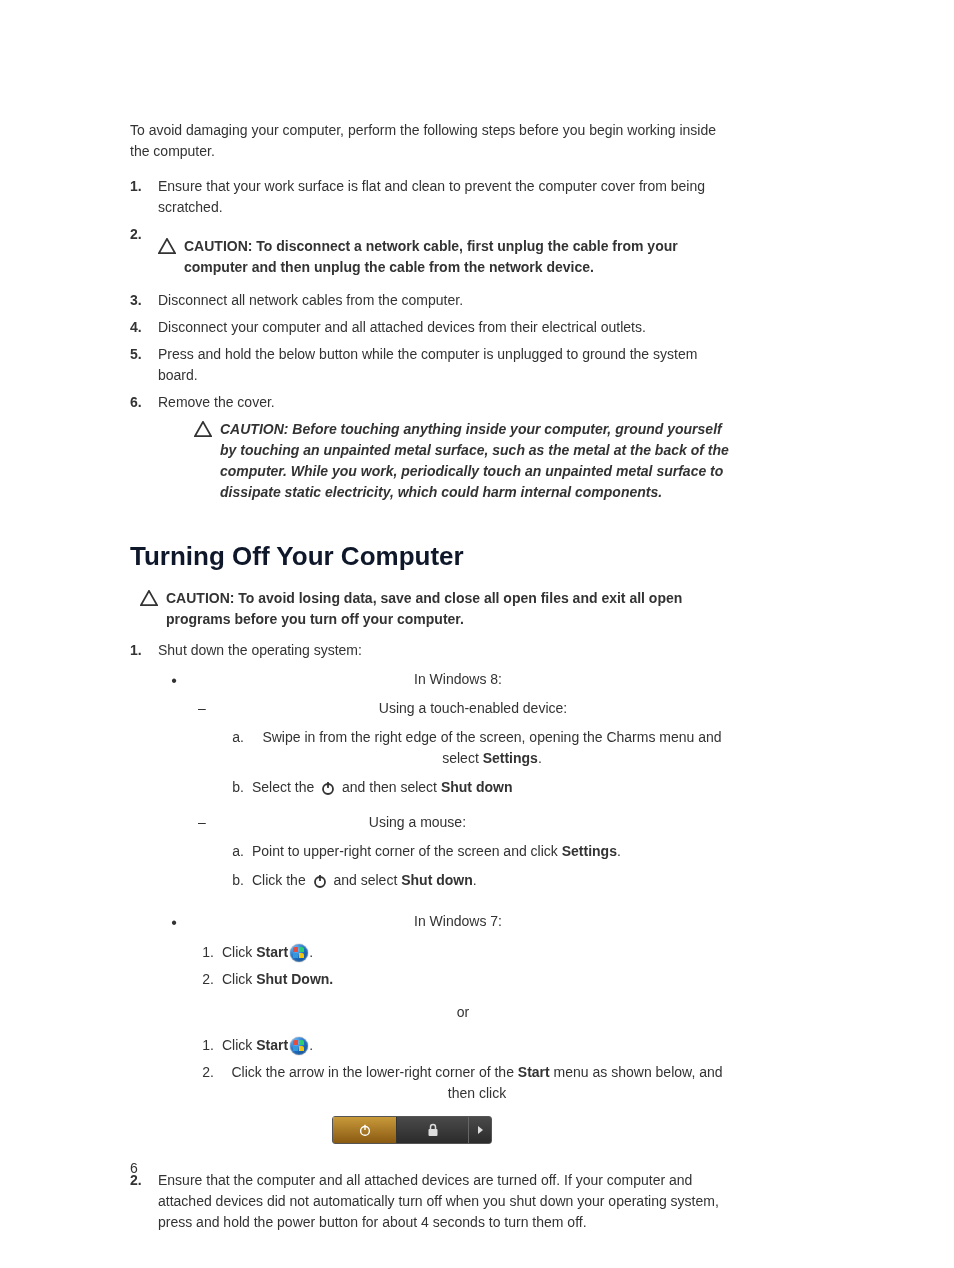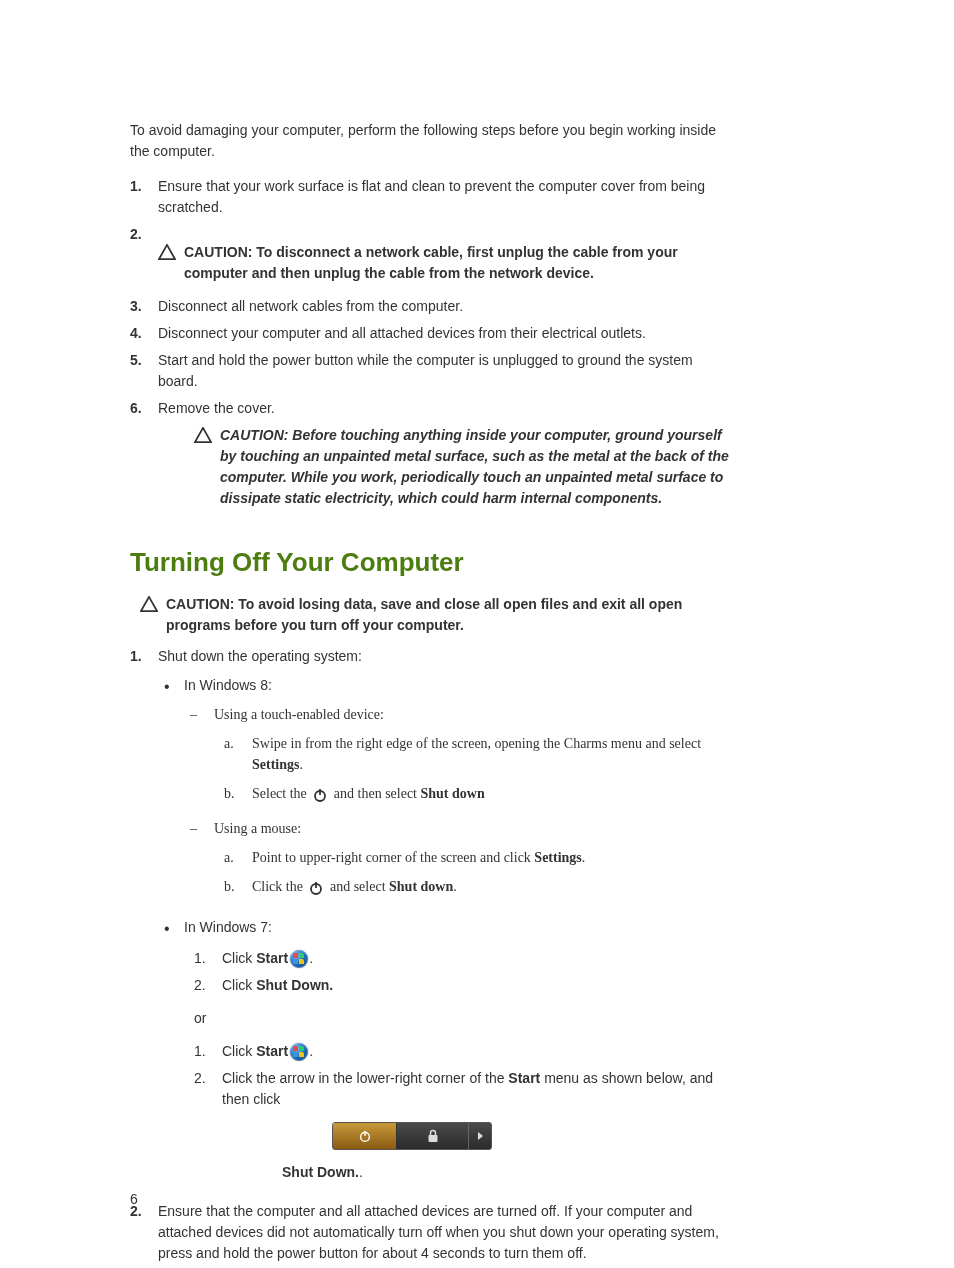--- a/index.html
+++ b/index.html
@@ -26,27 +26,27 @@
     align-items: flex-start;
     margin: 6px 0 6px 0;
   }
   .caution .icon { width: 26px; flex: 0 0 26px; padding-top: 2px; }
   .caution .text { flex: 1; font-weight: 700; }
   .sub-caution { padding-left: 36px; }
   h2.section-title {
     font-size: 26px;
     font-weight: 700;
     margin: 28px 0 12px 0;
-    color: #4d7c0f;
+    color: #0f172a;
   }
   .bullet-list { list-style: none; padding-left: 0; }
-  .bullet-list > li { display: flex; margin-bottom: 6px; }
+  .bullet-list > li { display: flex; margin-bottom: 6px; text-align: center; }
   .bullet { width: 20px; flex: 0 0 20px; }
   .bullet::before { content: "•"; font-size: 16px; color: #333; }
-  .dash-list { list-style: none; padding-left: 6px; font-family: Liberation Serif, serif; }
+  .dash-list { list-style: none; padding-left: 6px; }
   .dash-list > li { display: flex; margin-bottom: 6px; }
   .dash { width: 24px; flex: 0 0 24px; }
   .dash::before { content: "–"; color: #333; }
   .alpha-list { list-style: none; padding-left: 10px; }
   .alpha-list > li { display: flex; margin-bottom: 8px; }
   .alpha { width: 28px; flex: 0 0 28px; }
   .num-list { list-style: none; padding-left: 10px; }
   .num-list > li { display: flex; margin-bottom: 6px; }
   .nn { width: 28px; flex: 0 0 28px; }
   .or-line { margin: 12px 0; padding-left: 10px; }
@@ -122,41 +122,41 @@
   <p class="intro">To avoid damaging your computer, perform the following steps before you begin working inside the computer.</p>
 
   <ol class="top-list">
     <li>
       <span class="num">1.</span>
       <span class="content">Ensure that your work surface is flat and clean to prevent the computer cover from being scratched.</span>
     </li>
     <li>
       <span class="num">2.</span>
       <div class="content">
-        <div class="caution" style="margin-top:18px;">
+        <div class="caution" style="margin-top:12px;">
           <span class="icon">
             <svg width="18" height="16" viewBox="0 0 20 18">
                 <path d="M10 1 L19 17 H1 Z" fill="none" stroke="#333" stroke-width="2"></path>
               </svg>
           </span>
           <span class="text">CAUTION: To disconnect a network cable, first unplug the cable from your computer and then unplug the cable from the network device.</span>
         </div>
       </div>
     </li>
     <li>
       <span class="num">3.</span>
       <span class="content">Disconnect all network cables from the computer.</span>
     </li>
     <li>
       <span class="num">4.</span>
       <span class="content">Disconnect your computer and all attached devices from their electrical outlets.</span>
     </li>
     <li>
       <span class="num">5.</span>
-      <span class="content">Start and hold the power button while the computer is unplugged to ground the system board.</span>
+      <span class="content">Press and hold the below button while the computer is unplugged to ground the system board.</span>
     </li>
     <li>
       <span class="num">6.</span>
       <div class="content">
         <span>Remove the cover.</span>
         <div class="caution sub-caution" style="margin-top:6px;font-style:italic;">
           <span class="icon">
             <svg width="18" height="16" viewBox="0 0 20 18">
                 <path d="M10 1 L19 17 H1 Z" fill="none" stroke="#333" stroke-width="2"></path>
               </svg>
@@ -297,23 +297,20 @@
                           <svg width="12" height="14" viewBox="0 0 12 14">
                               <rect x="1.5" y="6" width="9" height="7" rx="1" fill="#ddd"></rect>
                               <path d="M3.5 6 V4 a2.5 2.5 0 0 1 5 0 V6" fill="none" stroke="#ddd" stroke-width="1.5"></path>
                             </svg>
                         </span>
                         <span class="seg seg3">
                           <span class="tri-right"></span>
                         </span>
                       </span>
                     </div>
-                    <div style="margin-top:4px; padding-left:60px;">
-                      <b>Shut Down.</b><span>.</span>
-                    </div>
                   </div>
                 </li>
               </ul>
             </div>
           </li>
         </ul>
       </div>
     </li>
     <li>
       <span class="num">2.</span>

